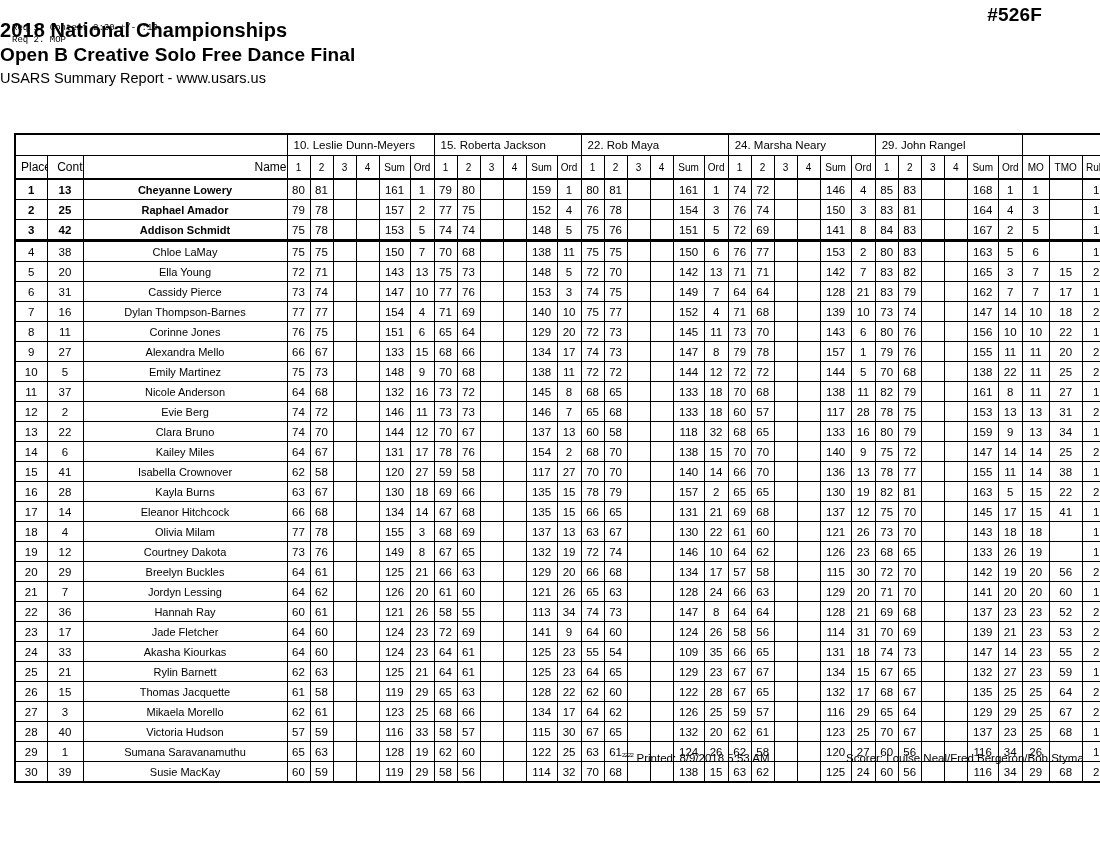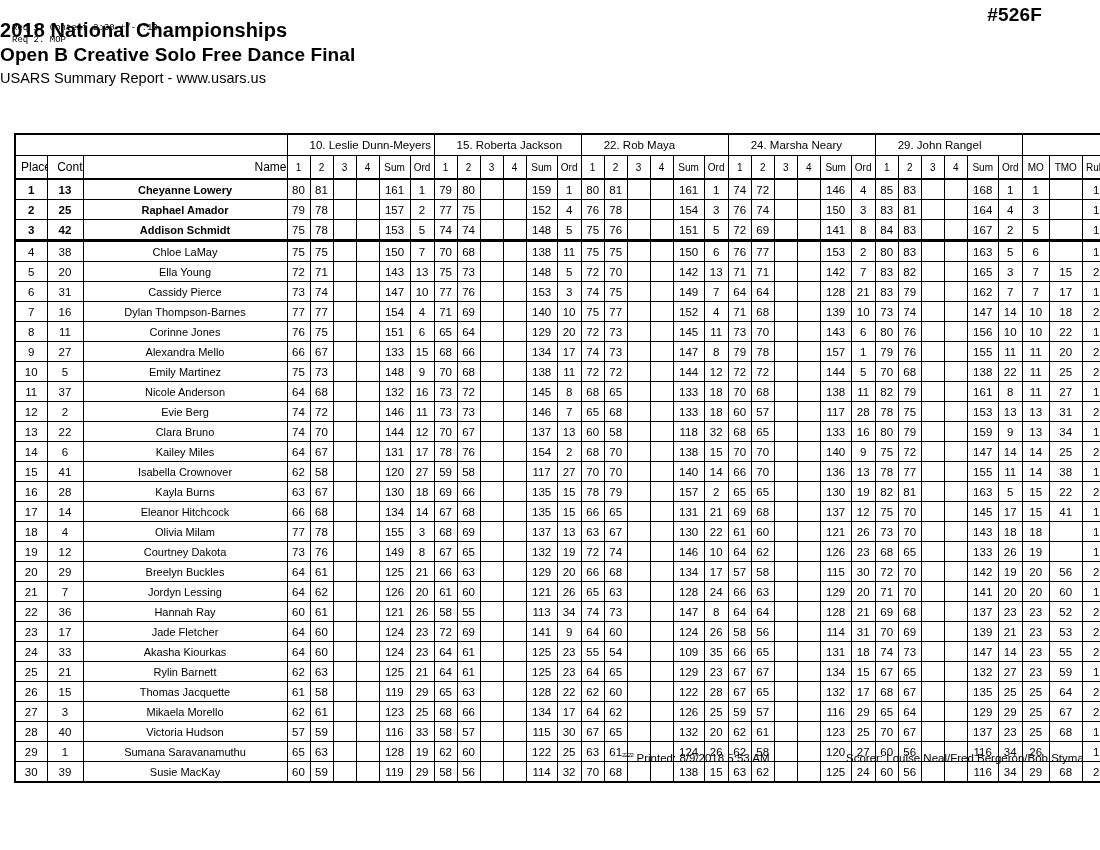--- a/index.html
+++ b/index.html
@@ -88,21 +88,21 @@
     vertical-align: middle;
     font-weight: normal;
     overflow: hidden;
     white-space: nowrap;
   }
   
   tr.judge-banner td {
     height: 20px;
     font-size: 11.5px;
     text-align: left;
-    padding-left: 22px;
+    padding-left: 6px;
     border-top: 1px solid #000;
     border-bottom: 1px solid #000;
   }
   tr.judge-banner td.blank {
     border: none;
   }
   
   tr.col-head td {
     height: 22px;
     font-size: 10px;

